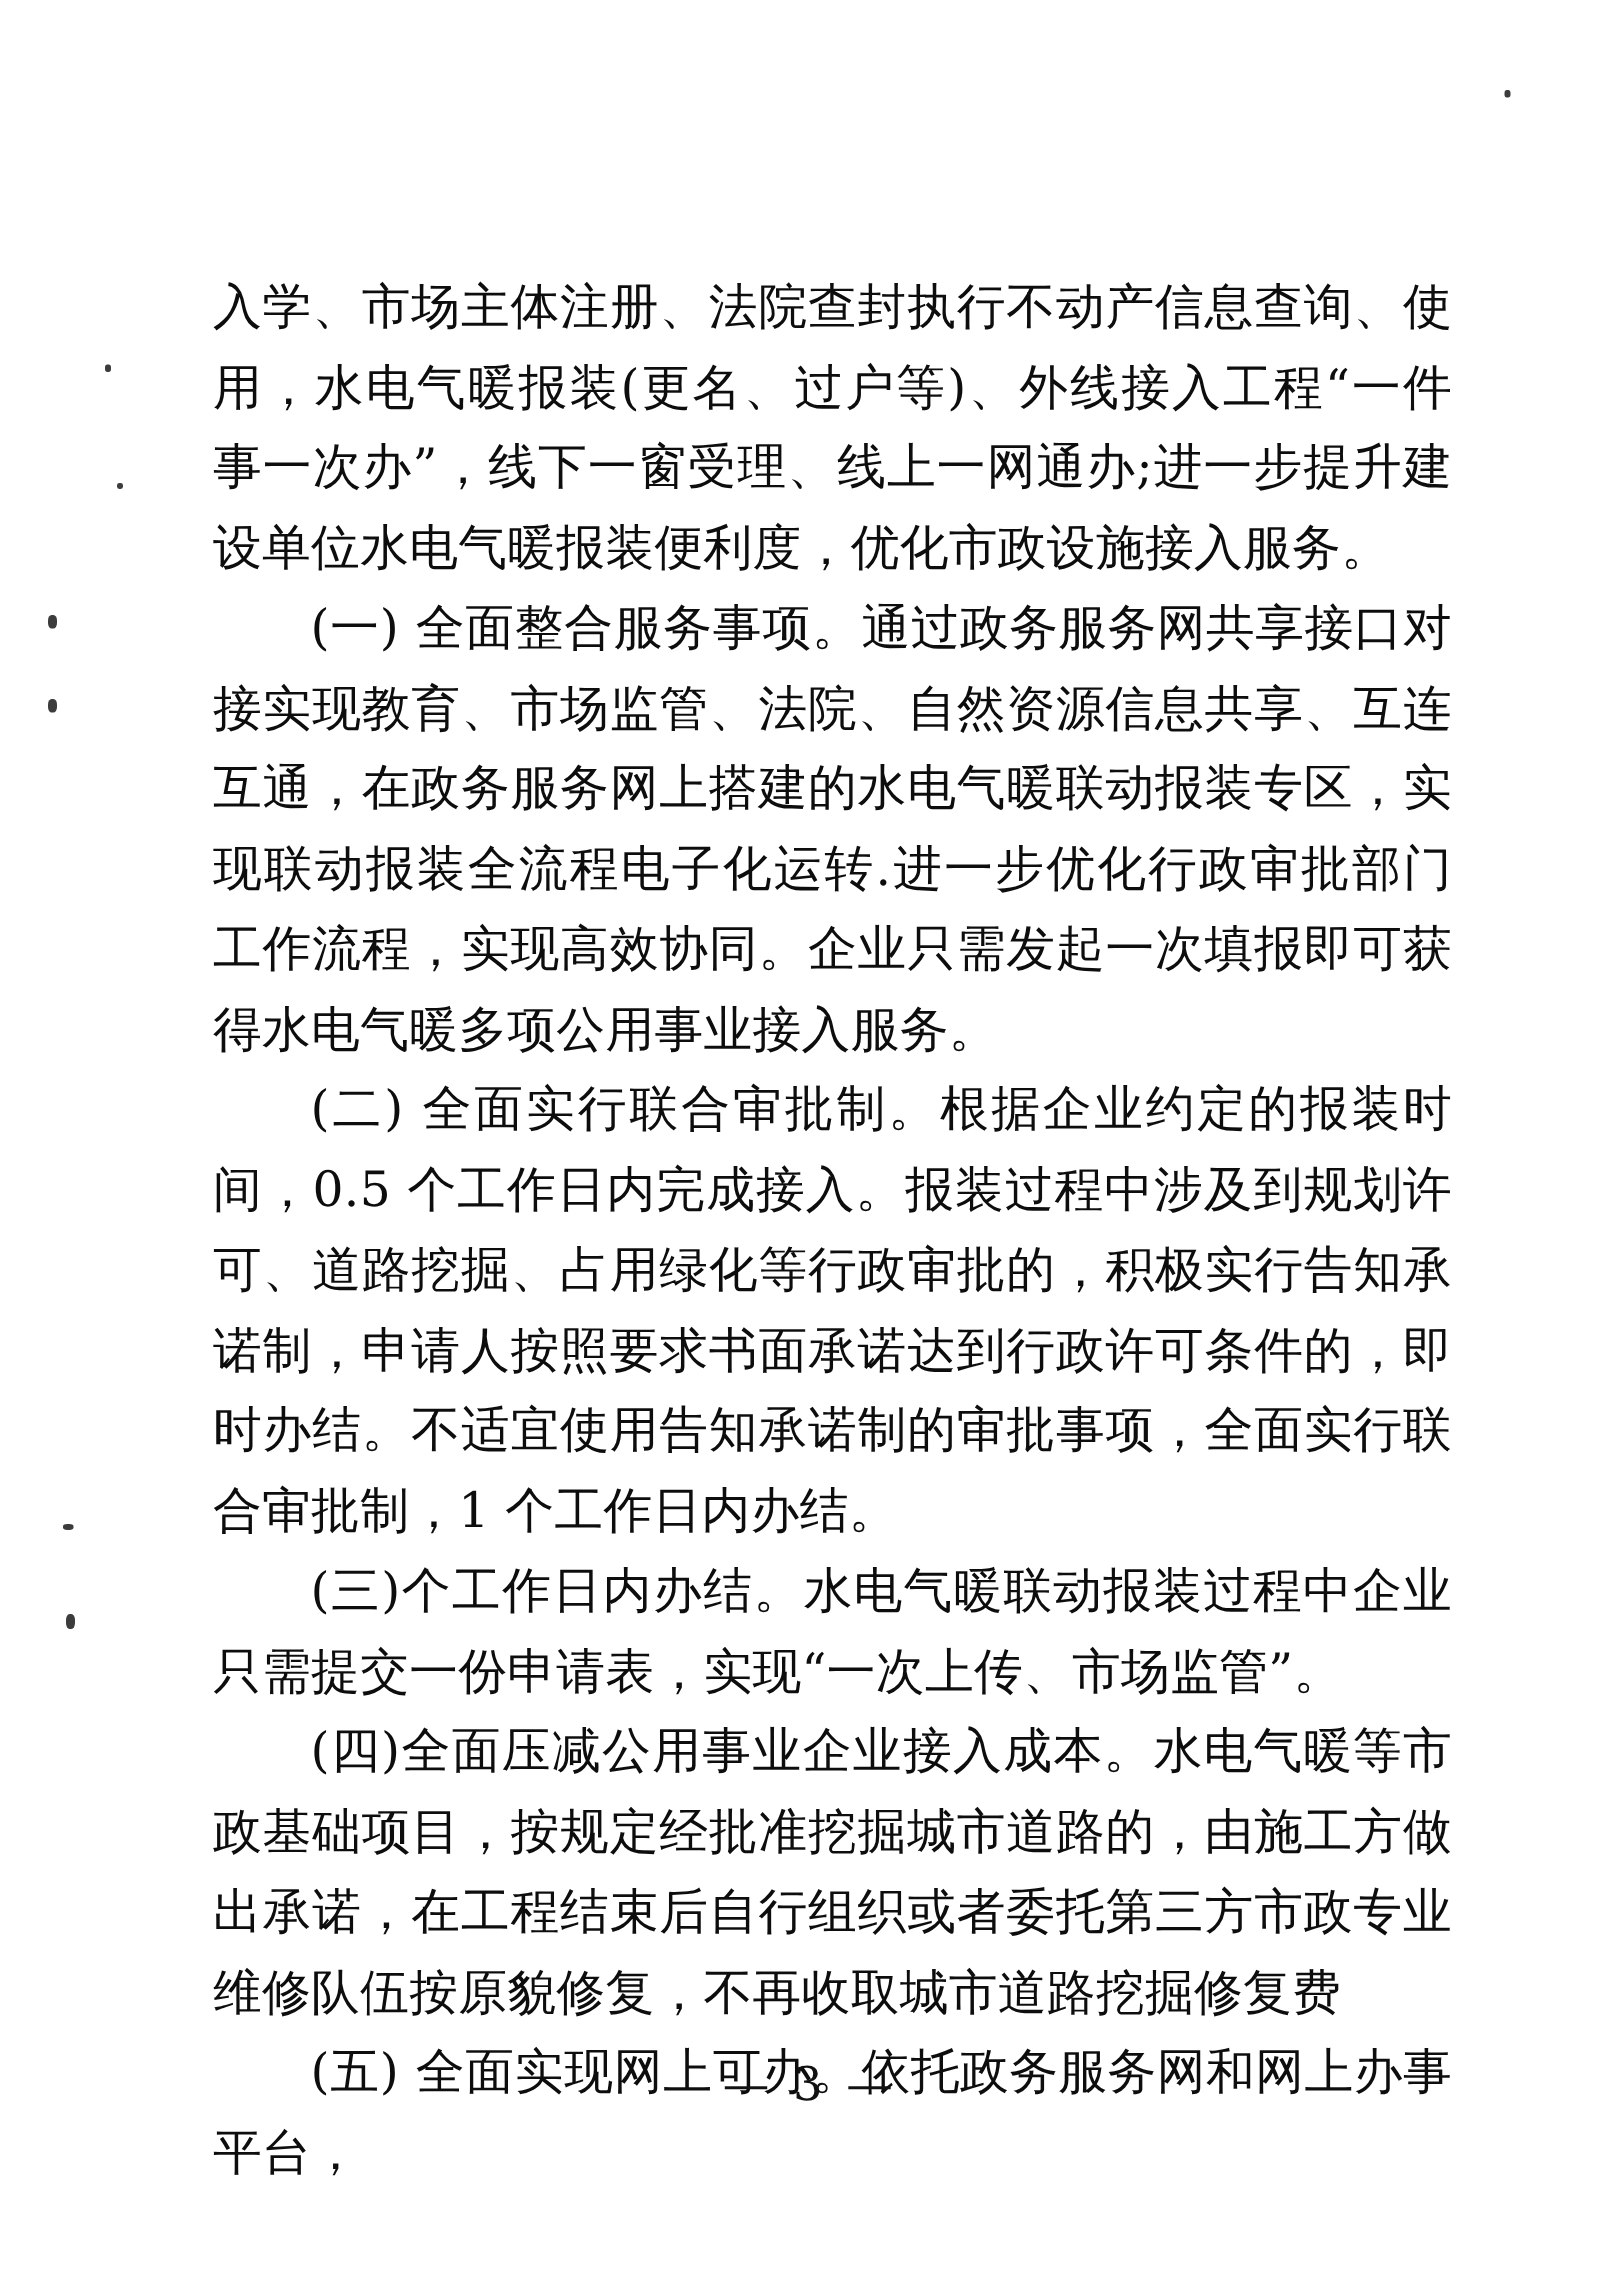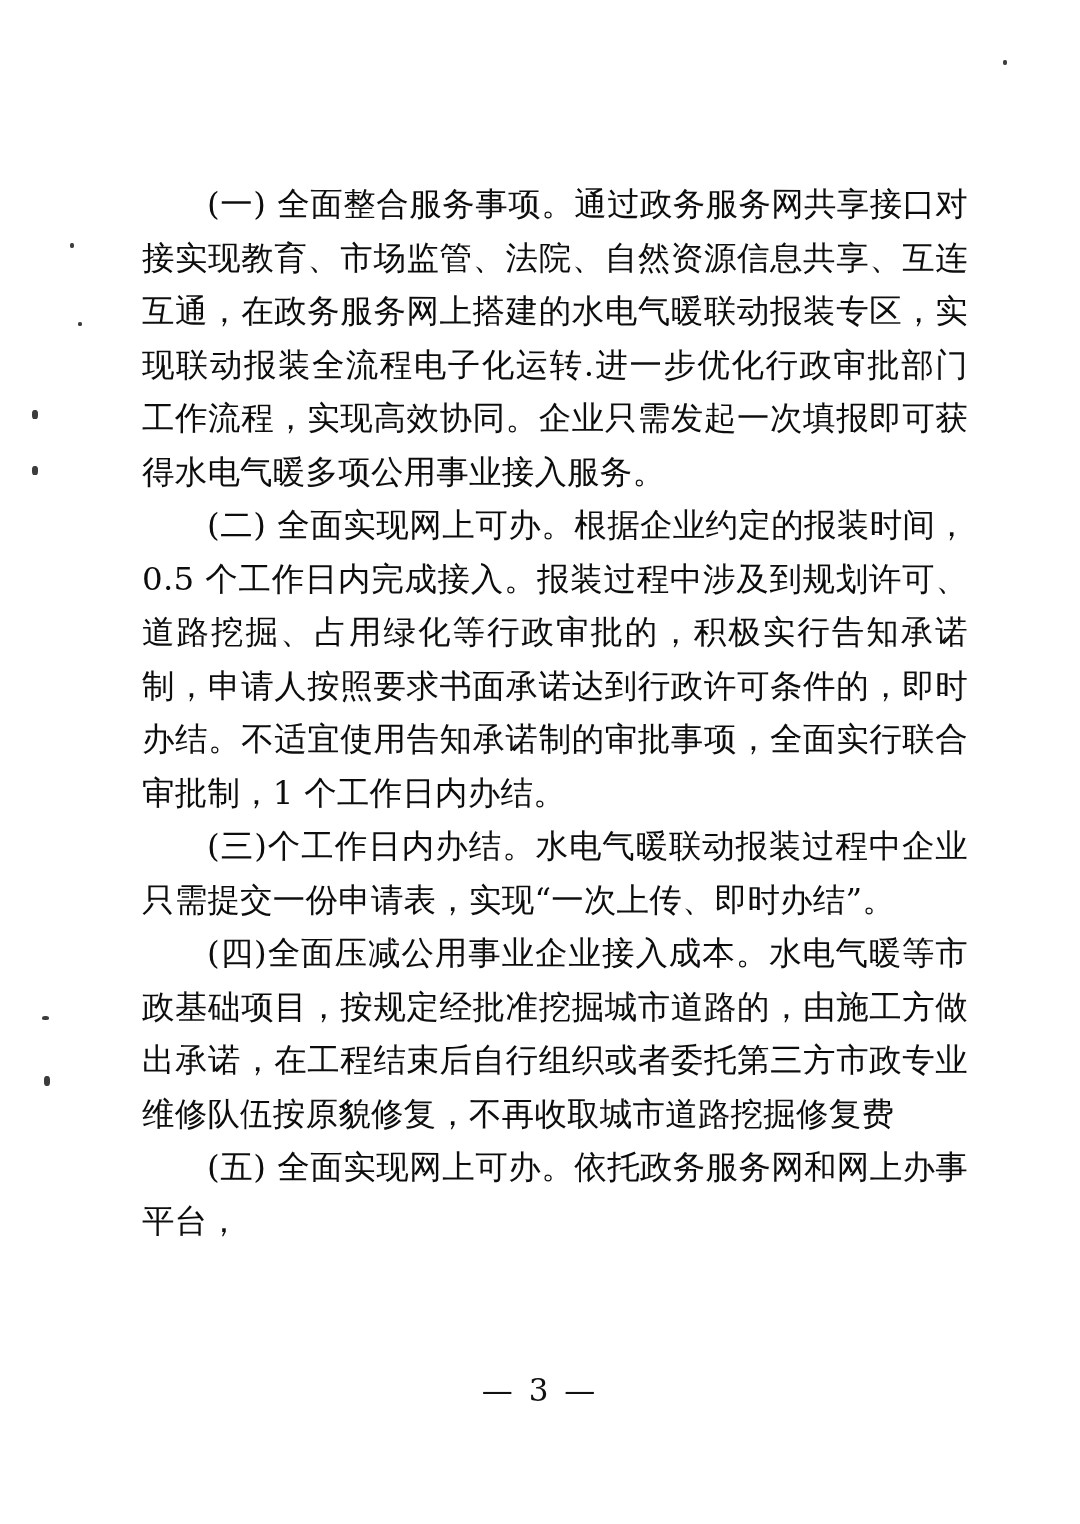--- a/index.html
+++ b/index.html
@@ -65,31 +65,34 @@
     opacity: 0.85;
   }
 </style>
 </head>
 <body>
 
 <div class="page">
 
   <div class="doc-body">
 
+    <p class="para">
+      <span>入学、市场主体注册、法院查封执行不动产信息查询、使用，水电气暖报装(更名、过户等)、外线接入工程“一件事一次办”，线下一窗受理、线上一网通办;进一步提升建设单位水电气暖报装便利度，优化市政设施接入服务。</span>
+    </p>
 
     <p class="para indent">
       <span class="lead">(一) 全面整合服务事项。</span><span>通过政务服务网共享接口对接实现教育、市场监管、法院、自然资源信息共享、互连互通，在政务服务网上搭建的水电气暖联动报装专区，实现联动报装全流程电子化运转.进一步优化行政审批部门工作流程，实现高效协同。企业只需发起一次填报即可获得水电气暖多项公用事业接入服务。</span>
     </p>
 
     <p class="para indent">
-      <span class="lead">(二) 全面实现网上可办。</span><span>根据企业约定的报装时间，0.5 个工作日内完成接入。报装过程中涉及到规划许可、道路挖掘、占用绿化等行政审批的，积极实行告知承诺制，申请人按照要求书面承诺达到行政许可条件的，即时办结。不适宜使用告知承诺制的审批事项，全面实行联合审批制，1 个工作日内办结。</span>
+      <span class="lead">(二) 全面实行联合审批制。</span><span>根据企业约定的报装时间，0.5 个工作日内完成接入。报装过程中涉及到规划许可、道路挖掘、占用绿化等行政审批的，积极实行告知承诺制，申请人按照要求书面承诺达到行政许可条件的，即时办结。不适宜使用告知承诺制的审批事项，全面实行联合审批制，1 个工作日内办结。</span>
     </p>
 
     <p class="para indent">
-      <span class="lead">(三)个工作日内办结。</span><span>水电气暖联动报装过程中企业只需提交一份申请表，实现“一次上传、即时办结”。</span>
+      <span class="lead">(三)个工作日内办结。</span><span>水电气暖联动报装过程中企业只需提交一份申请表，实现“一次上传、市场监管”。</span>
     </p>
 
     <p class="para indent">
       <span class="lead">(四)全面压减公用事业企业接入成本。</span><span>水电气暖等市政基础项目，按规定经批准挖掘城市道路的，由施工方做出承诺，在工程结束后自行组织或者委托第三方市政专业维修队伍按原貌修复，不再收取城市道路挖掘修复费</span>
     </p>
 
     <p class="para indent">
       <span class="lead">(五) 全面实现网上可办。</span><span>依托政务服务网和网上办事平台，</span>
     </p>
 

